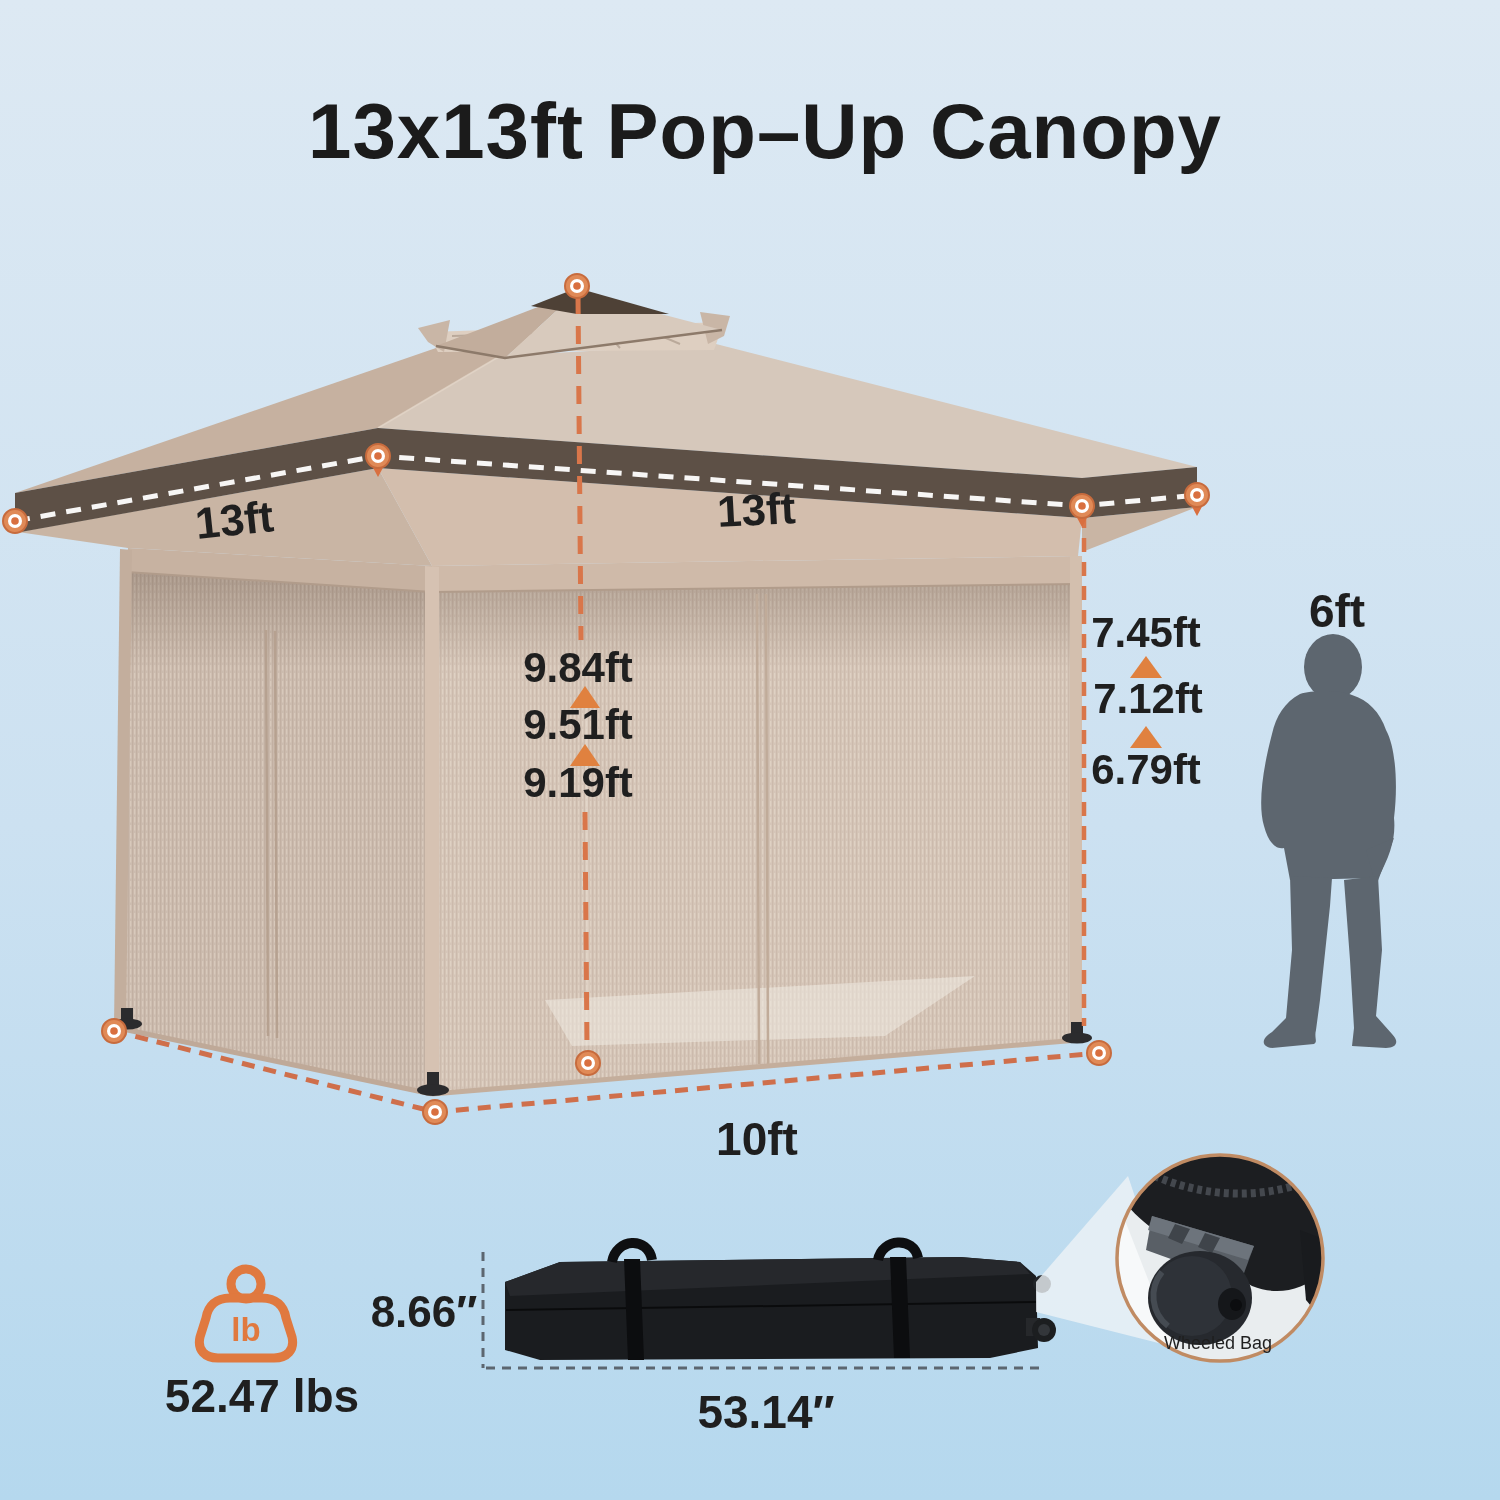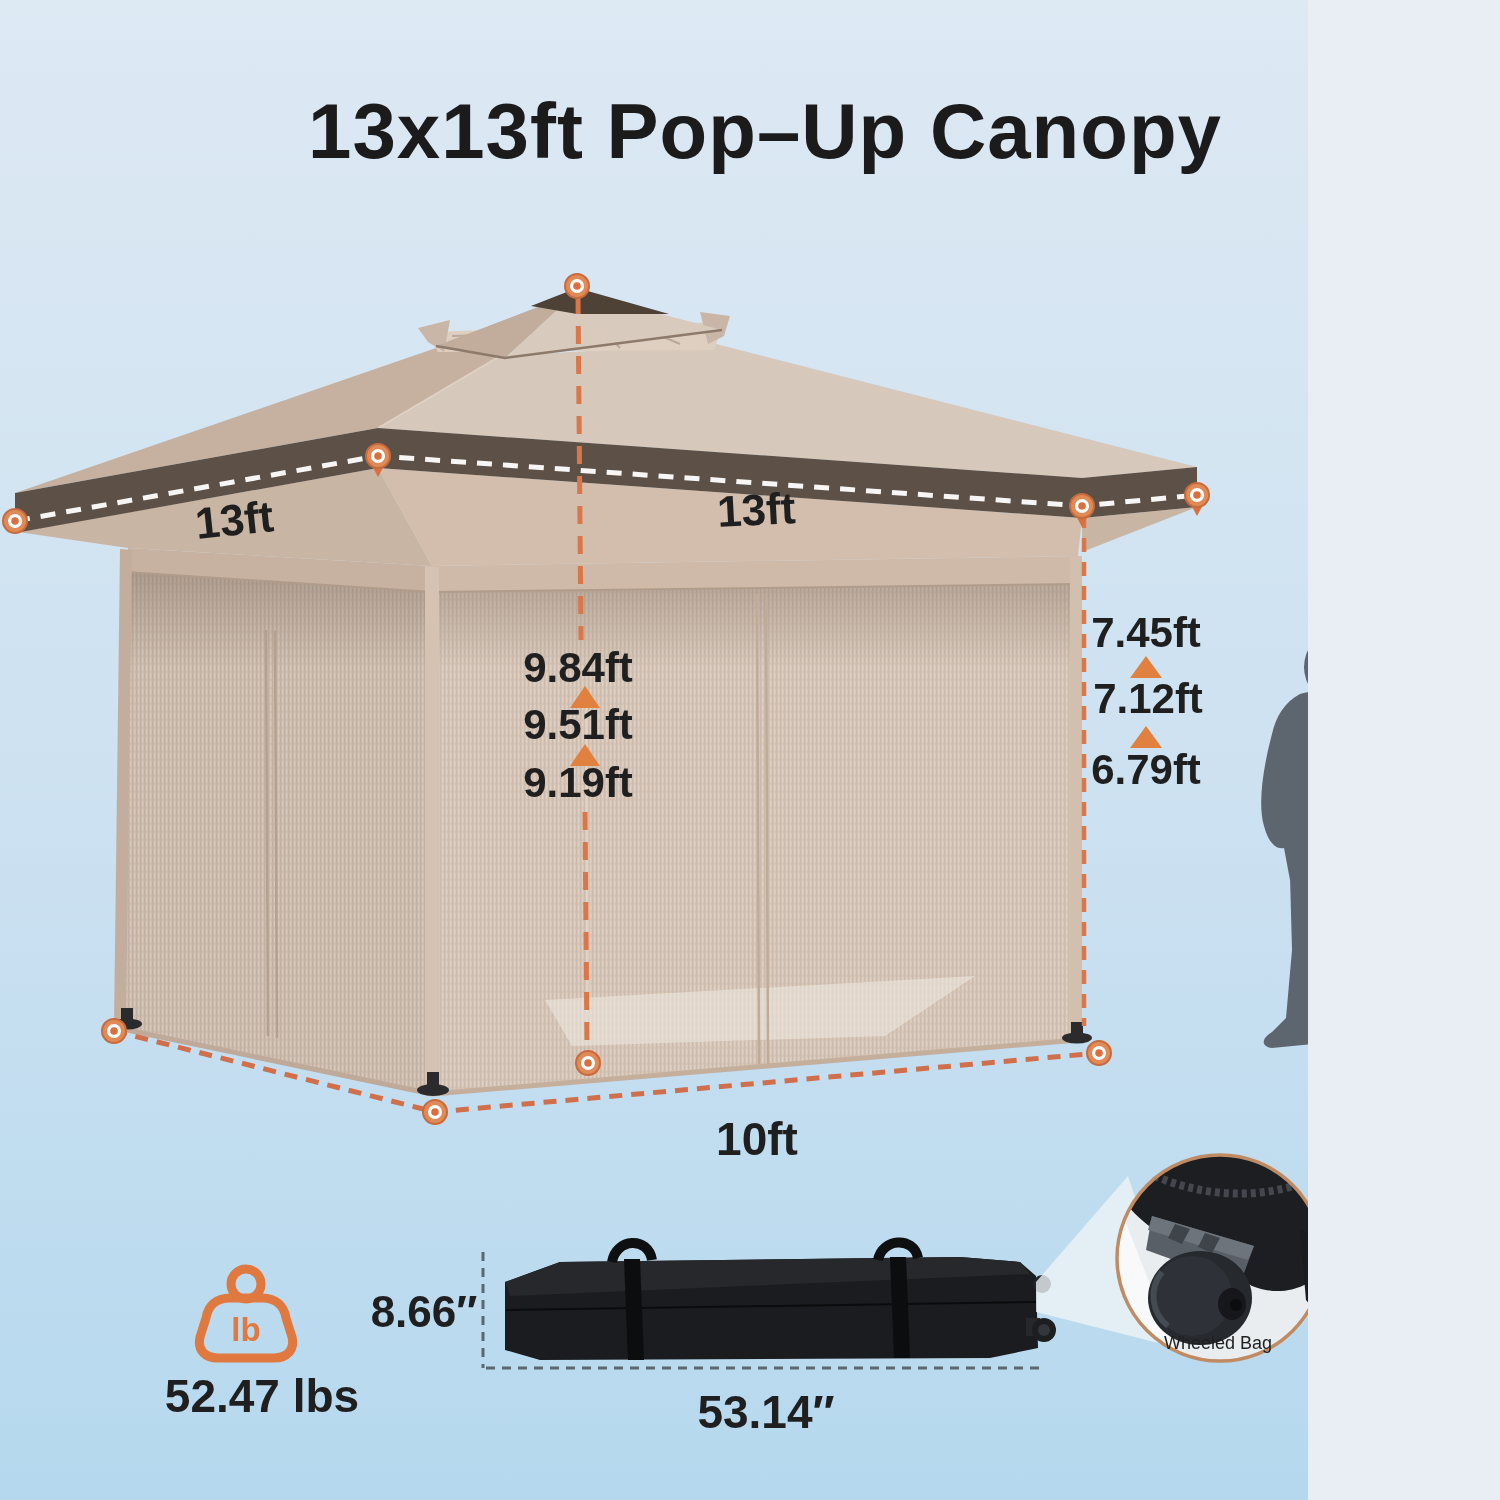--- a/index.html
+++ b/index.html
@@ -1,16 +1,16 @@
 <!DOCTYPE html>
 <html><head>
 <meta charset="utf-8">
 <style>
   html,body{margin:0;padding:0;background:#e8eef4;}
-  .stage{position:relative;width:1308px;height:1500px;overflow:hidden;
+  .stage{position:relative;width:1500px;height:1500px;overflow:hidden;
          font-family:"Liberation Sans","DejaVu Sans",sans-serif;}
   .stage svg{position:absolute;inset:0;display:block;}
   text{font-family:"Liberation Sans","DejaVu Sans",sans-serif;fill:#1f1f1f;}
   .title{font-size:78px;font-weight:700;letter-spacing:1px;fill:#1b1b1b;}
   .dim{font-size:42px;font-weight:700;}
   .dim44{font-size:44px;font-weight:700;}
   .dim46{font-size:46px;font-weight:700;}
   .lbtxt{font-size:33px;font-weight:700;fill:#E0793F;}
   .callout{font-size:18px;font-weight:400;}
 </style>

